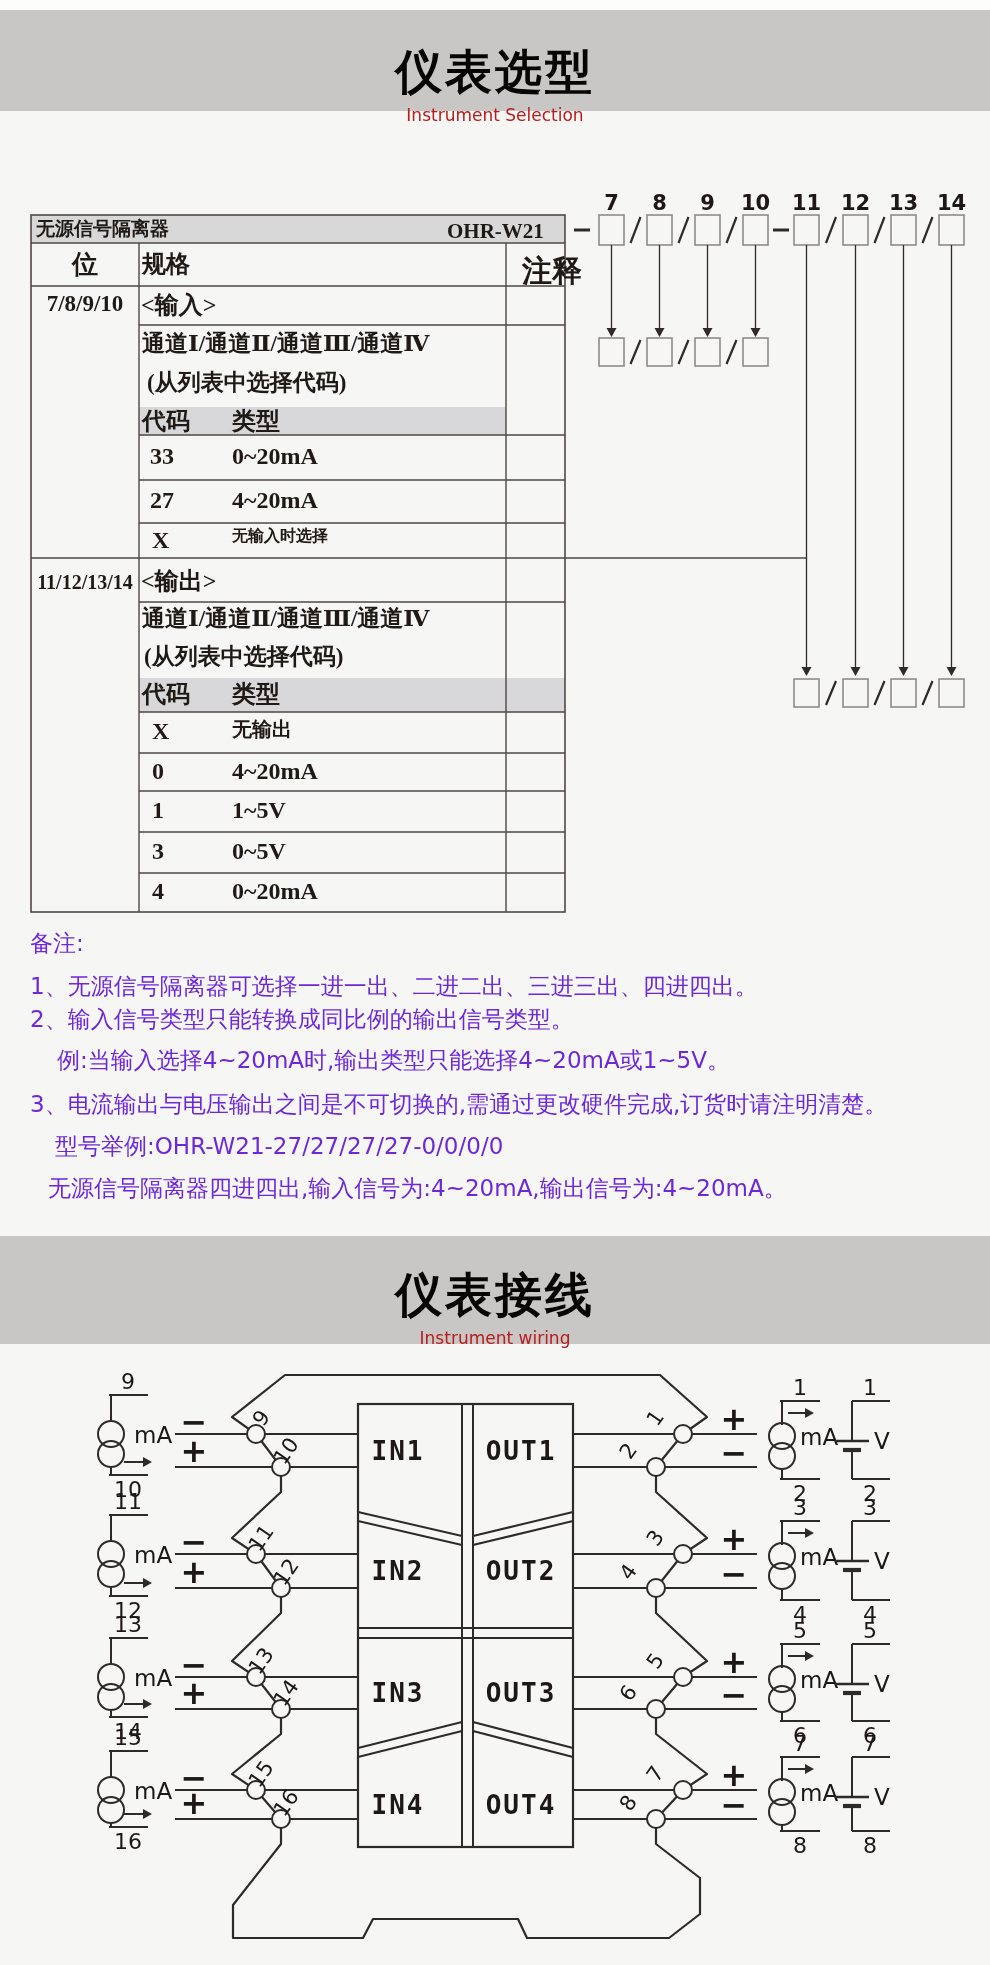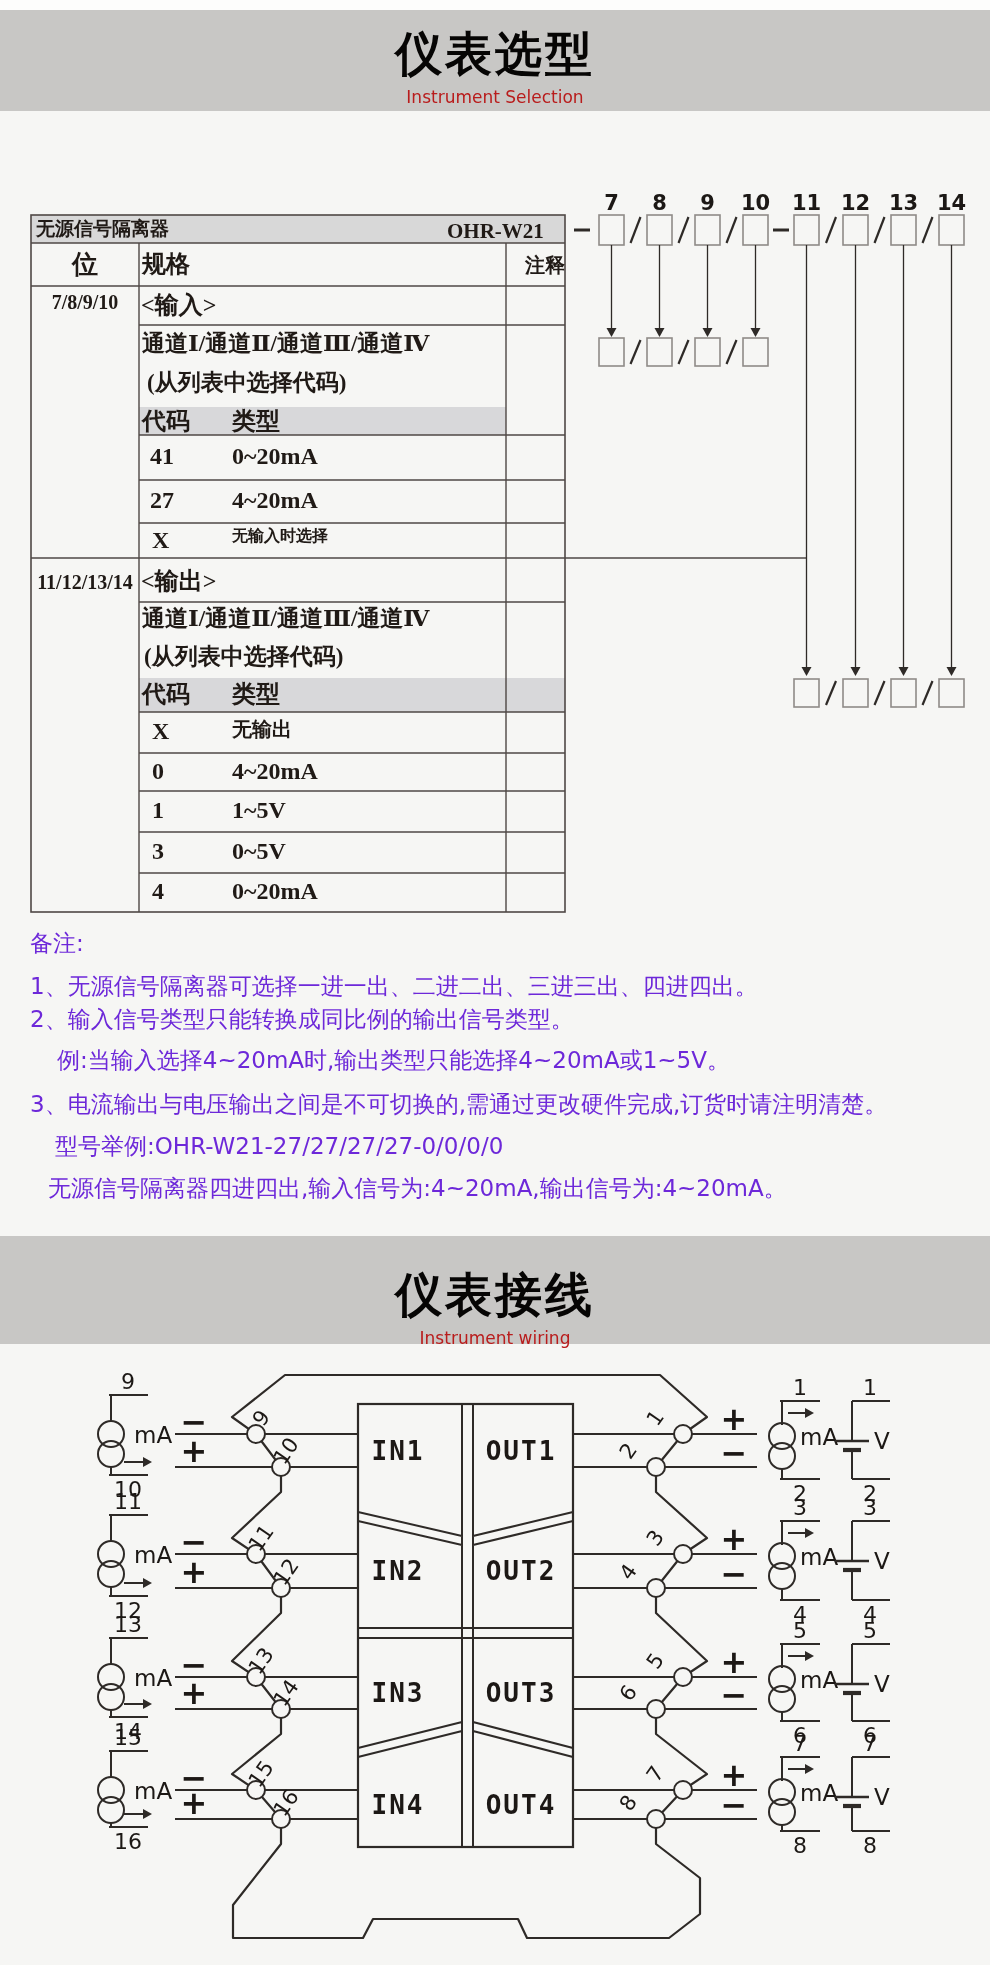--- a/index.html
+++ b/index.html
@@ -19,21 +19,21 @@
      color:#6d28d9;font-size:23px;white-space:nowrap;line-height:1.2;}
   svg{position:absolute;left:0;}
   .topstrip{position:absolute;left:0;top:0;width:990px;height:10px;background:#fdfdfc;}
 </style>
 </head>
 <body>
 
 <div class="topstrip"></div>
 
 <div class="band" style="top:10px;height:101px;">
-  <div class="band-title" style="padding-top:13px;">仪表选型</div>
+  <div class="band-title" style="padding-top:31px;">仪表选型</div>
   <div class="band-sub">Instrument Selection</div>
 </div>
 
 <svg id="sel-svg" width="990" height="790" viewBox="0 140 990 790" style="top:140px;">
 
   <rect x="31" y="215" width="534" height="28" fill="#d8d8d8"></rect>
   <rect x="139" y="407" width="367" height="28" fill="#d8d8da"></rect>
   <rect x="139" y="678" width="426" height="34" fill="#d8d8da"></rect>
 
   <rect x="31" y="215" width="534" height="697" fill="none" stroke="#4f4845" stroke-width="1.6"></rect>
@@ -95,29 +95,29 @@
       <line x1="951.5" y1="245" x2="951.5" y2="667" stroke="#2e2a27" stroke-width="1.3"></line>
       <polygon points="946.5,667 956.5,667 951.5,676" fill="#2e2a27"></polygon>
       <rect x="939" y="679" width="25" height="28" fill="none" stroke="#8f8b88" stroke-width="1.6"></rect>
     </g>
 </svg>
 
 <div class="t" style="left:36px;top:218px;font-size:19px;">无源信号隔离器</div>
 <div class="t" style="left:447px;top:219px;font-size:21px;">OHR-W21</div>
 <div class="t" style="left:31px;top:250px;width:108px;text-align:center;font-size:26px;">位</div>
 <div class="t" style="left:142px;top:251px;font-size:24px;">规格</div>
-<div class="t" style="left:506px;top:254px;width:59px;text-align:right;font-size:20px;">注释</div>
-
-<div class="t" style="left:31px;top:291px;width:108px;text-align:center;font-size:20px;">7/8/9/10</div>
+<div class="t" style="left:522px;top:254px;width:59px;text-align:right;font-size:30px;">注释</div>
+
+<div class="t" style="left:31px;top:291px;width:108px;text-align:center;font-size:23px;">7/8/9/10</div>
 <div class="t" style="left:141px;top:292px;font-size:24px;">&lt;输入&gt;</div>
 <div class="t" style="left:142px;top:331px;font-size:23px;">通道Ⅰ/通道Ⅱ/通道Ⅲ/通道Ⅳ</div>
 <div class="t" style="left:147px;top:370px;font-size:23px;">(从列表中选择代码)</div>
 <div class="t" style="left:142px;top:408px;font-size:24px;">代码</div>
 <div class="t" style="left:232px;top:408px;font-size:24px;">类型</div>
-<div class="t" style="left:150px;top:443px;font-size:24px;">41</div>
+<div class="t" style="left:150px;top:443px;font-size:24px;">33</div>
 <div class="t" style="left:232px;top:443px;font-size:24px;">0~20mA</div>
 <div class="t" style="left:150px;top:487px;font-size:24px;">27</div>
 <div class="t" style="left:232px;top:487px;font-size:24px;">4~20mA</div>
 <div class="t" style="left:152px;top:527px;font-size:24px;">X</div>
 <div class="t" style="left:232px;top:527px;font-size:16px;">无输入时选择</div>
 
 <div class="t" style="left:31px;top:571px;width:108px;text-align:center;font-size:20px;">11/12/13/14</div>
 <div class="t" style="left:141px;top:568px;font-size:24px;">&lt;输出&gt;</div>
 <div class="t" style="left:142px;top:606px;font-size:23px;">通道Ⅰ/通道Ⅱ/通道Ⅲ/通道Ⅳ</div>
 <div class="t" style="left:144px;top:644px;font-size:23px;">(从列表中选择代码)</div>

